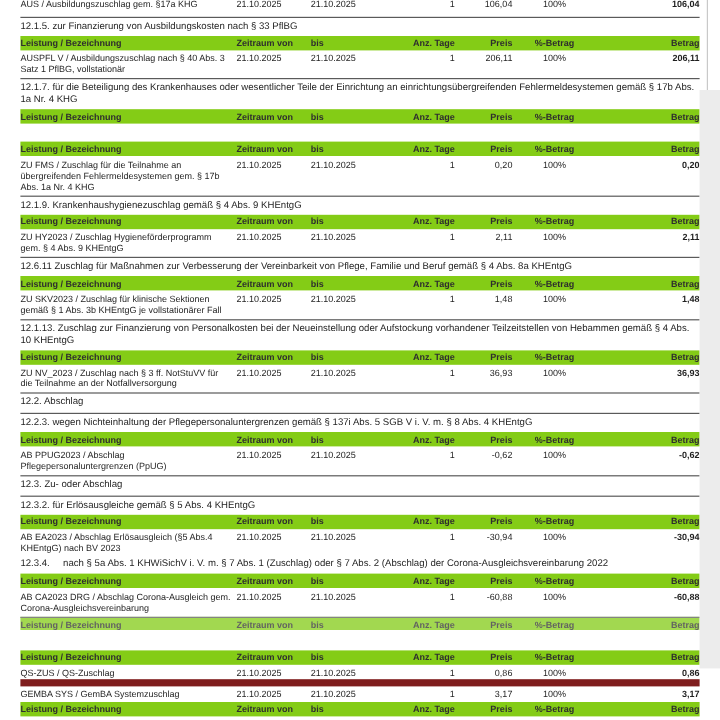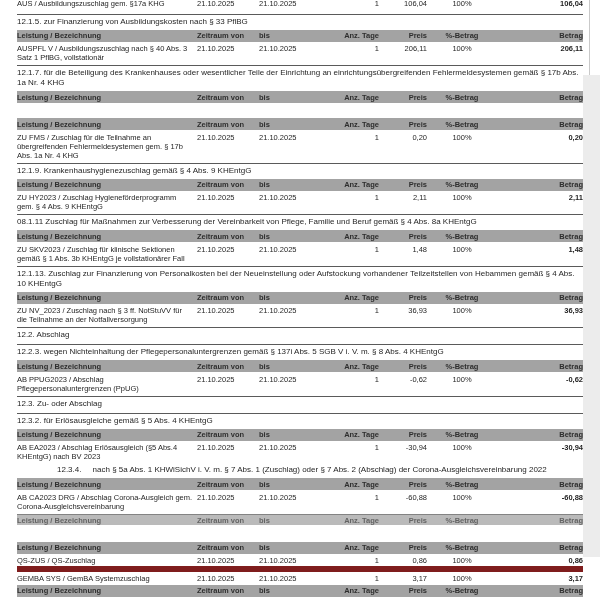--- a/index.html
+++ b/index.html
@@ -14,28 +14,28 @@
   #doc{
     position:absolute;left:17px;top:0;width:566px;
   }
   
   .section{
     font-size:8px;line-height:10px;
     padding:2px 0 2px 0;
     border-top:1px solid #5a5a5a;
     margin-top:2px;
   }
-  .section.no-rule{border-top:none;margin-top:1px;margin-left:40px;}
+  .section.no-rule{border-top:none;margin-top:1px;}
   
   .trow, .thead{
     display:flex;align-items:flex-start;width:566px;
     font-size:7.5px;line-height:9px;
   }
   .thead{
-    background:#a3a3a3;
+    background:#84cc16;
     font-weight:bold;color:#2e2e2e;
     padding:1.5px 0;margin:1px 0 1px 0;
   }
   .thead.clipped{
     height:7px;overflow:hidden;margin-top:2px;
     border-top:1px solid #5a5a5a;
     opacity:.75;filter:blur(.2px);
   }
   .trow{padding:1.5px 0 1px 0;}
   .trow.sep-after{border-bottom:6px solid #7f1d1d;}
@@ -134,21 +134,21 @@
       </div>
       <div class="trow">
         <div class="c1">ZU HY2023 / Zuschlag Hygieneförderprogramm gem. § 4 Abs. 9 KHEntgG</div>
         <div class="c2">21.10.2025</div>
         <div class="c3">21.10.2025</div>
         <div class="c4">1</div>
         <div class="c5">2,11</div>
         <div class="c6">100%</div>
         <div class="c7">2,11</div>
       </div>
-      <div class="section">08.1.11 Zuschlag für Maßnahmen zur Verbesserung der Vereinbarkeit von Pflege, Familie und Beruf gemäß § 4 Abs. 8a KHEntgG</div>
+      <div class="section">12.6.11 Zuschlag für Maßnahmen zur Verbesserung der Vereinbarkeit von Pflege, Familie und Beruf gemäß § 4 Abs. 8a KHEntgG</div>
       <div class="thead">
         <div class="c1">Leistung / Bezeichnung</div>
         <div class="c2">Zeitraum von</div>
         <div class="c3">bis</div>
         <div class="c4">Anz. Tage</div>
         <div class="c5">Preis</div>
         <div class="c6">%-Betrag</div>
         <div class="c7">Betrag</div>
       </div>
       <div class="trow">

